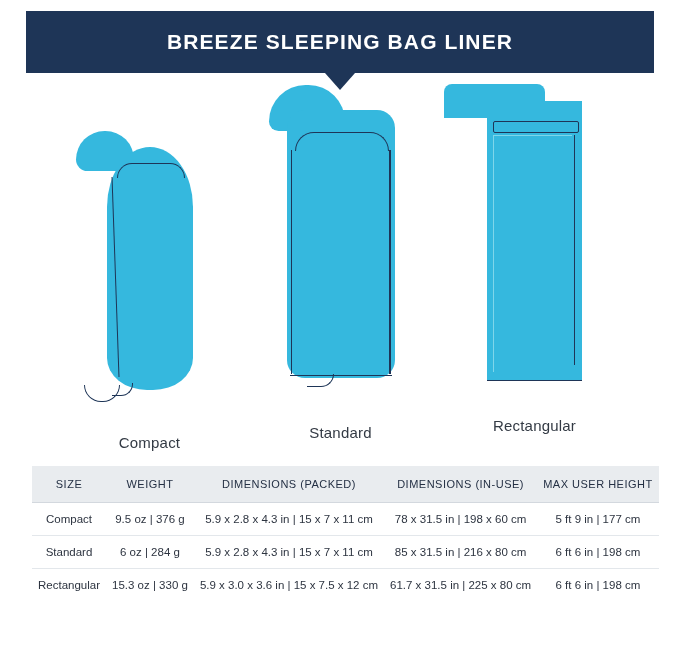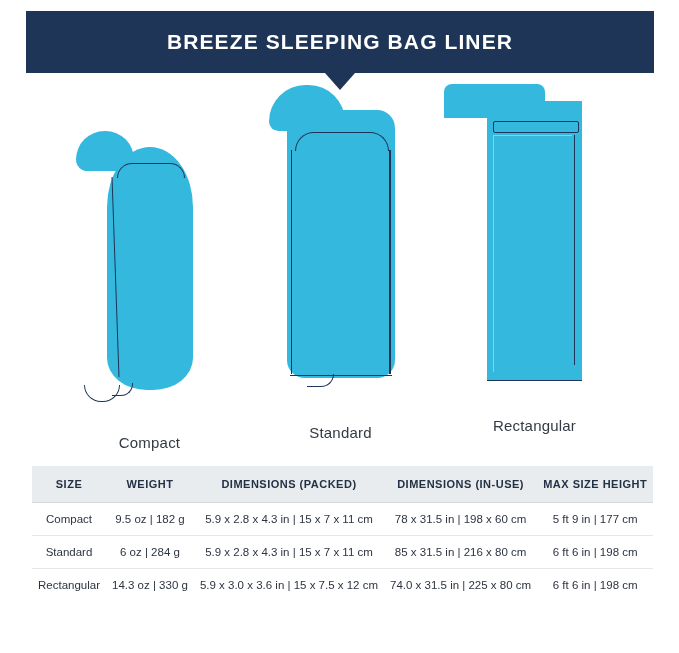--- a/index.html
+++ b/index.html
@@ -227,21 +227,21 @@
   }
   table {
     width: 100%;
     border-collapse: collapse;
     font-size: 11.5px;
   }
   thead th {
     background: #e9ecef;
     color: #243044;
     font-size: 11px;
-    font-weight: bold;
+    font-weight: normal;
     letter-spacing: 0.5px;
     padding: 12px 6px;
     text-align: center;
     border-bottom: 1px solid #d3d8de;
     white-space: nowrap;
   }
   tbody td {
     padding: 10px 6px;
     text-align: center;
     color: #2d3440;
@@ -313,42 +313,42 @@
   </div>
 
   <div class="table-wrap">
     <table>
       <thead>
         <tr>
           <th class="col-size">SIZE</th>
           <th class="col-weight">WEIGHT</th>
           <th class="col-packed">DIMENSIONS (PACKED)</th>
           <th class="col-inuse">DIMENSIONS (IN-USE)</th>
-          <th class="col-height">MAX SIZE HEIGHT</th>
+          <th class="col-height">MAX USER HEIGHT</th>
         </tr>
       </thead>
       <tbody>
         <tr>
           <td>Compact</td>
-          <td>9.5 oz | 182 g</td>
+          <td>9.5 oz | 376 g</td>
           <td>5.9 x 2.8 x 4.3 in | 15 x 7 x 11 cm</td>
           <td>78 x 31.5 in | 198 x 60 cm</td>
           <td>5 ft 9 in | 177 cm</td>
         </tr>
         <tr>
           <td>Standard</td>
           <td>6 oz | 284 g</td>
           <td>5.9 x 2.8 x 4.3 in | 15 x 7 x 11 cm</td>
           <td>85 x 31.5 in | 216 x 80 cm</td>
           <td>6 ft 6 in | 198 cm</td>
         </tr>
         <tr>
           <td>Rectangular</td>
-          <td>14.3 oz | 330 g</td>
+          <td>15.3 oz | 330 g</td>
           <td>5.9 x 3.0 x 3.6 in | 15 x 7.5 x 12 cm</td>
-          <td>74.0 x 31.5 in | 225 x 80 cm</td>
+          <td>61.7 x 31.5 in | 225 x 80 cm</td>
           <td>6 ft 6 in | 198 cm</td>
         </tr>
       </tbody>
     </table>
   </div>
 
 </div>
 
 </body></html>

